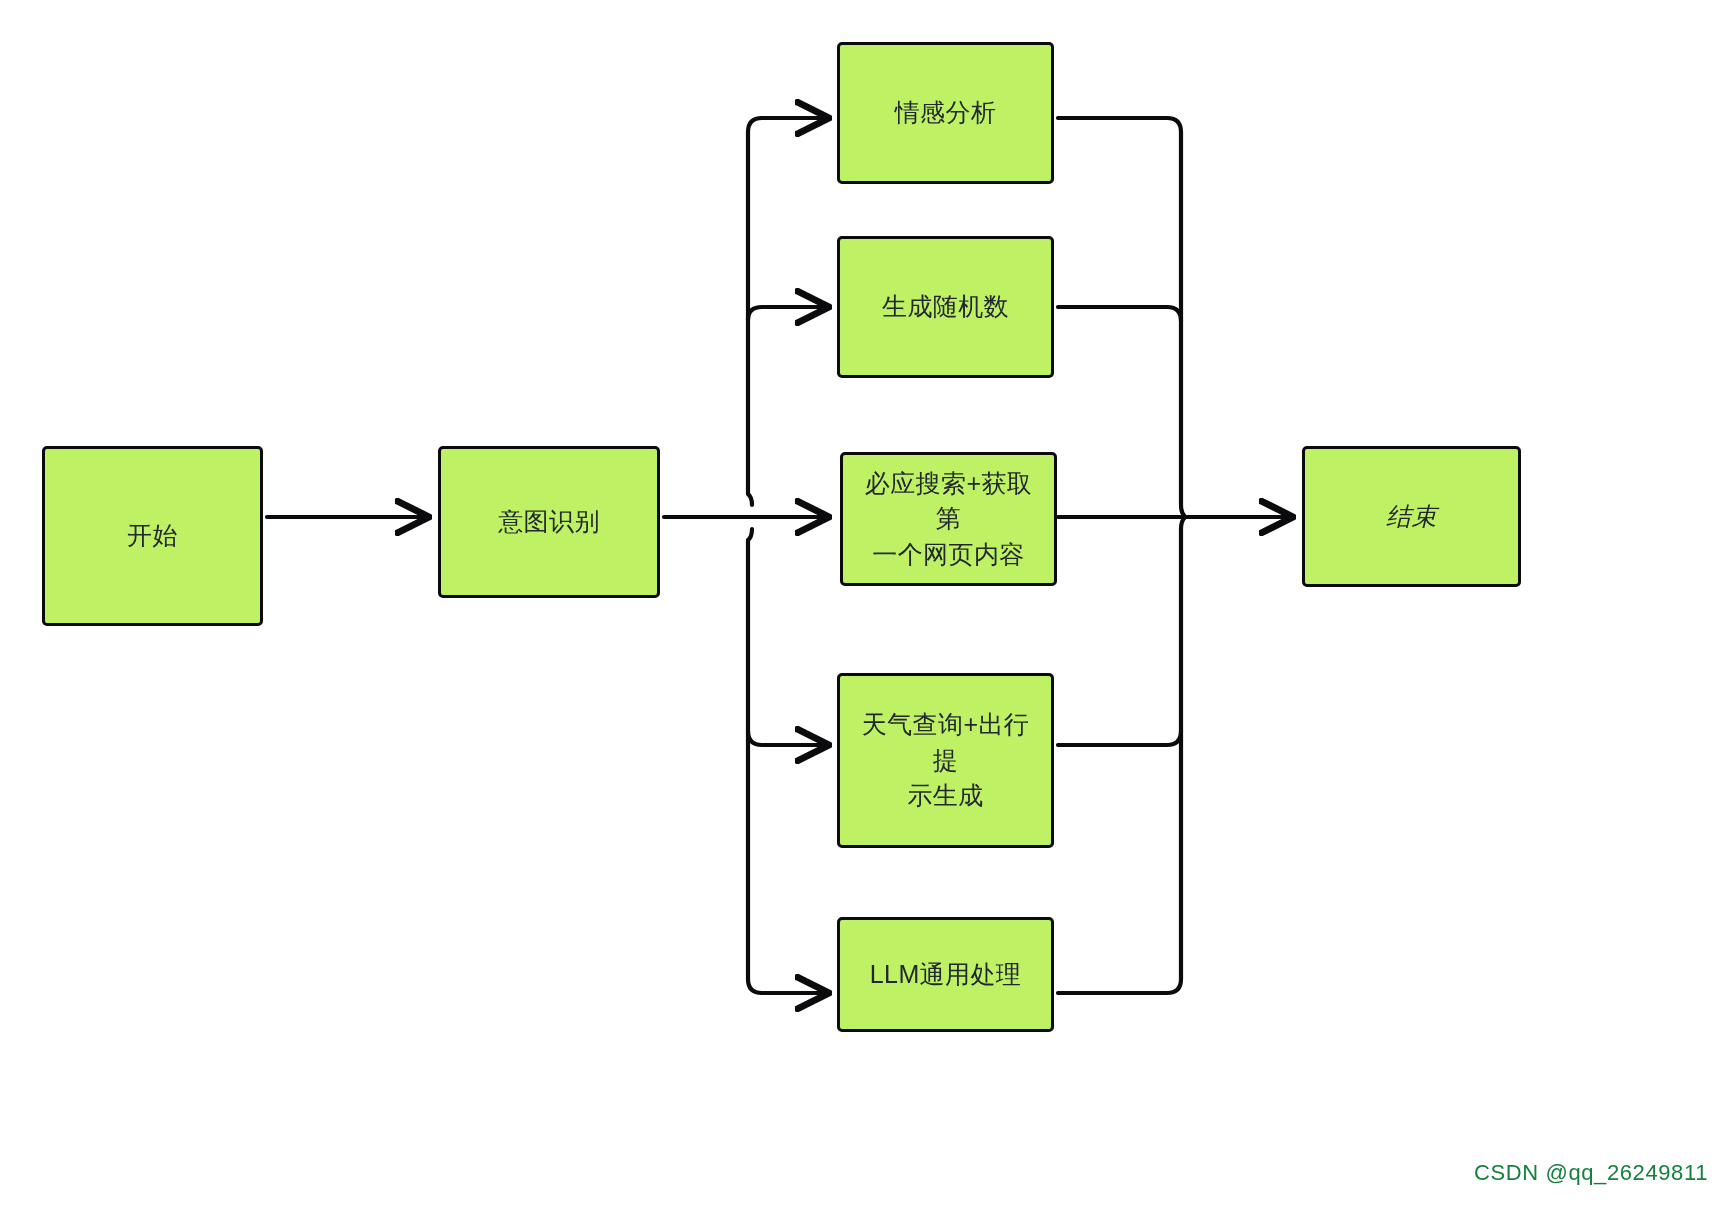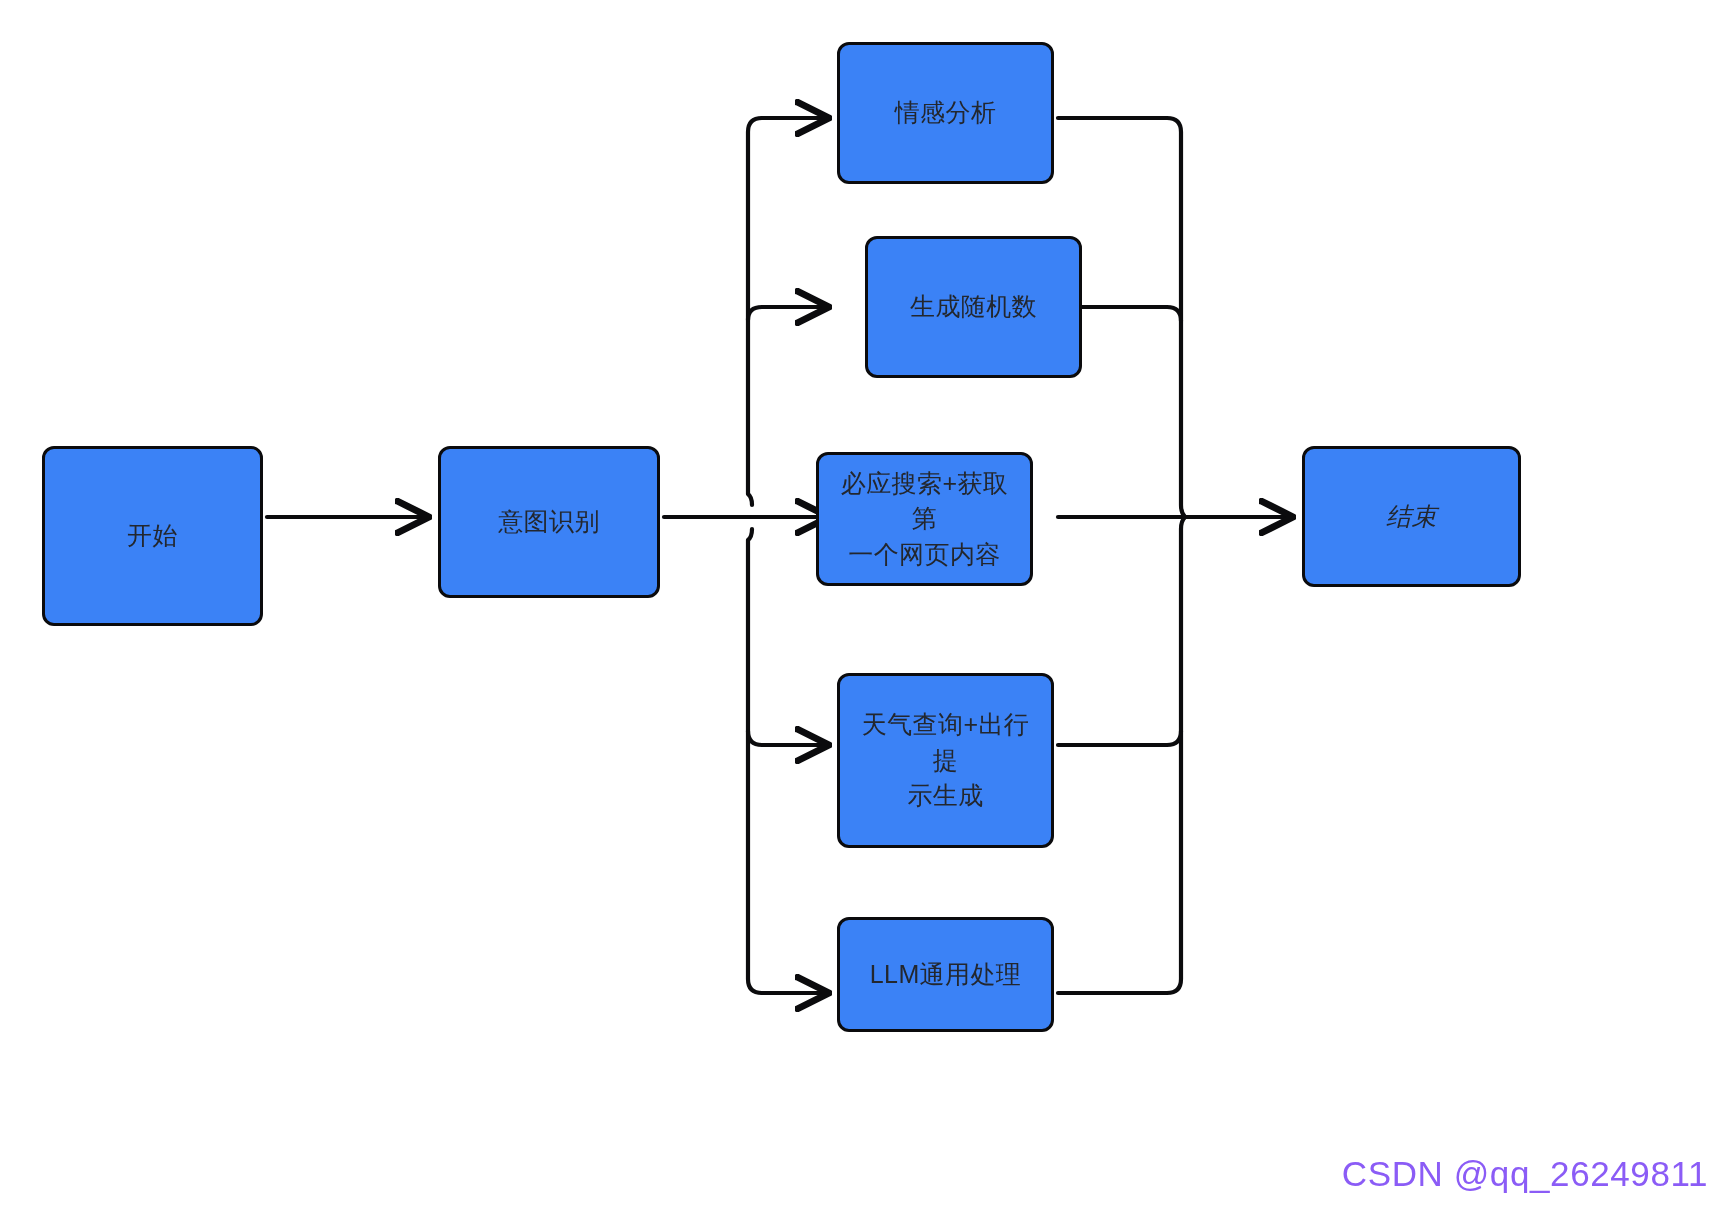--- a/index.html
+++ b/index.html
@@ -20,44 +20,44 @@
   #edges {
     position: absolute;
     left: 0;
     top: 0;
     width: 1726px;
     height: 1218px;
   }
   .node {
     position: absolute;
     box-sizing: border-box;
-    background: #3b82f6;
+    background: #bef264;
     border: 3px solid #0b0b0d;
-    border-radius: 12px;
+    border-radius: 5px;
     display: flex;
     align-items: center;
     justify-content: center;
     text-align: center;
     color: #23272e;
     font-size: 25px;
     line-height: 1.42;
     letter-spacing: 0.4px;
     padding: 4px 10px;
     z-index: 2;
   }
   .node-label {
     display: block;
     white-space: pre-line;
   }
   #watermark {
     position: absolute;
     right: 18px;
-    bottom: 24px;
-    color: #8b5cf6;
-    font-size: 35px;
+    bottom: 32px;
+    color: #15803d;
+    font-size: 22px;
     letter-spacing: 0.6px;
     white-space: nowrap;
     user-select: none;
     z-index: 3;
   }
 </style>
 </head>
 <body>
 
 <div id="canvas">
@@ -103,25 +103,25 @@
   </div>
 
   <div class="node" style="left:438px; top:446px; width:222px; height:152px;">
     <span class="node-label">意图识别</span>
   </div>
 
   <div class="node" style="left:837px; top:42px; width:217px; height:142px;">
     <span class="node-label">情感分析</span>
   </div>
 
-  <div class="node" style="left:837px; top:236px; width:217px; height:142px;margin-left:28px;">
+  <div class="node" style="left:837px; top:236px; width:217px; height:142px;">
     <span class="node-label">生成随机数</span>
   </div>
 
-  <div class="node" style="left:816px; top:452px; width:217px; height:134px;">
+  <div class="node" style="left:840px; top:452px; width:217px; height:134px;">
     <span class="node-label">必应搜索+获取第
 一个网页内容</span>
   </div>
 
   <div class="node" style="left:837px; top:673px; width:217px; height:175px;">
     <span class="node-label">天气查询+出行提
 示生成</span>
   </div>
 
   <div class="node" style="left:837px; top:917px; width:217px; height:115px;">

